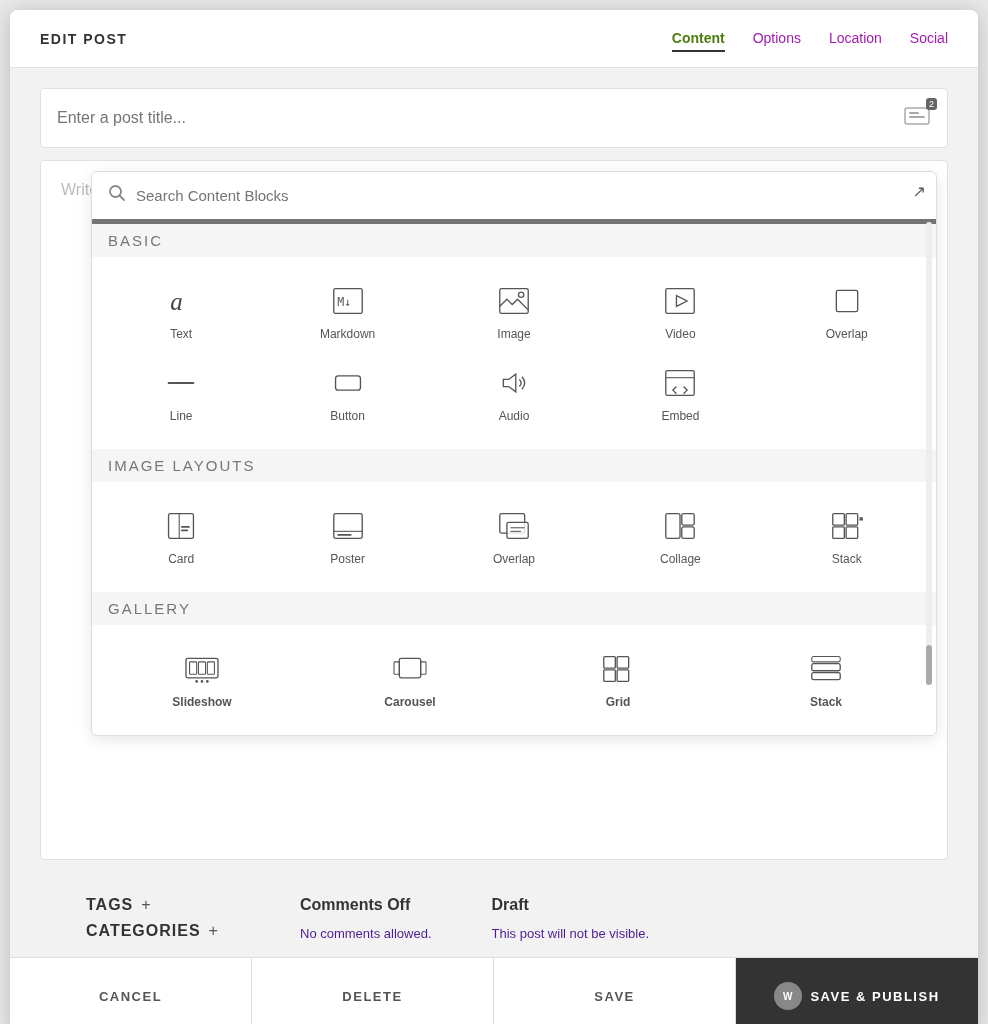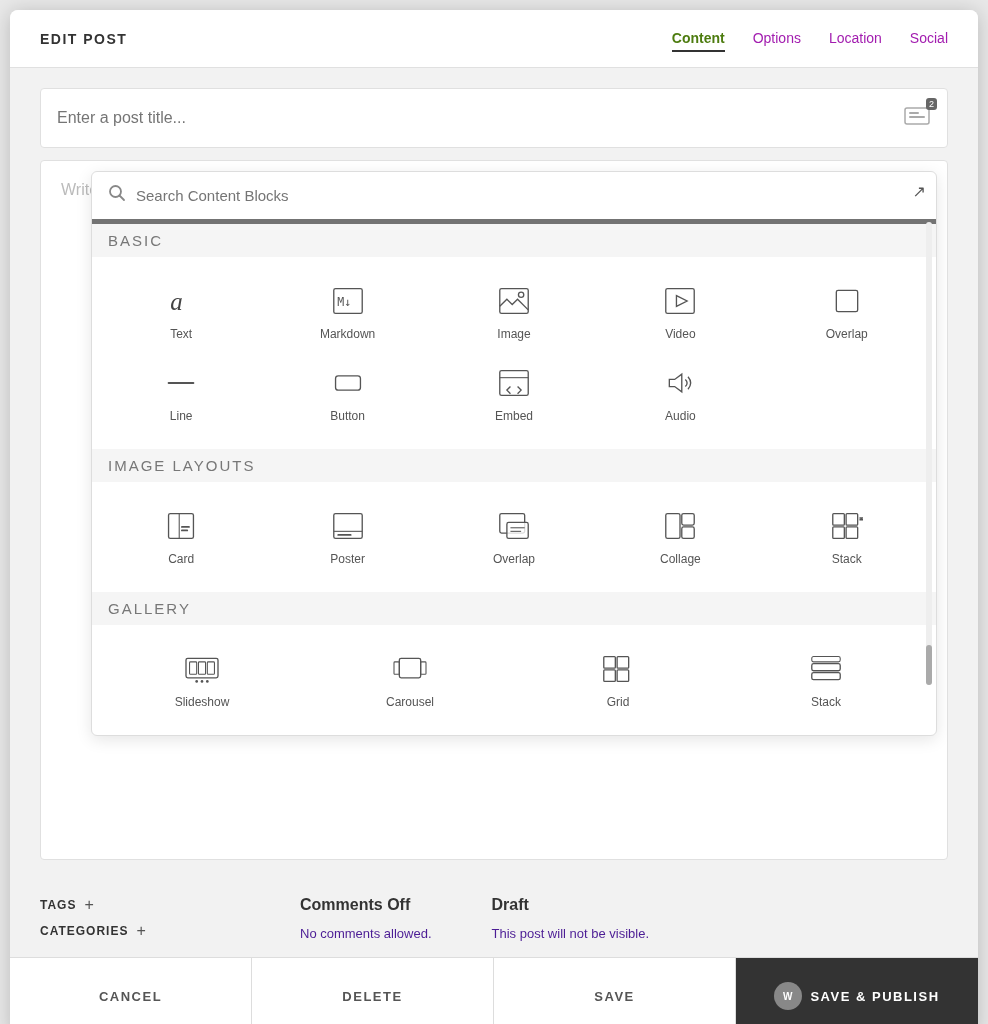--- a/index.html
+++ b/index.html
@@ -220,24 +220,25 @@
       flex-direction: column;
       gap: 8px;
       min-width: 200px;
     }
     .meta-tag-row {
       display: flex;
       align-items: center;
       gap: 8px;
     }
     .meta-tag-label {
-      font-size: 12px;
+      font-size: 16px;
       font-weight: 700;
       letter-spacing: 1px;
       color: #333;
+      margin-left: 46px;
     }
     .meta-tag-plus {
       font-size: 16px;
       color: #555;
       cursor: pointer;
     }
     .meta-section {
       display: flex;
       flex-direction: column;
       gap: 12px;
@@ -407,38 +408,38 @@
               <svg viewBox="0 0 40 36" fill="none" xmlns="http://www.w3.org/2000/svg">
                 <rect x="6" y="10" width="28" height="16" rx="3" stroke="#555" stroke-width="1.5"></rect>
               </svg>
             </div>
             <span class="block-label">Button</span>
           </div>
 
           <div class="block-item">
             <div class="block-icon">
               <svg viewBox="0 0 40 36" fill="none" xmlns="http://www.w3.org/2000/svg">
+                <polygon points="8,14 8,22 14,22 22,28 22,8 14,14" stroke="#555" stroke-width="1.5" fill="none"></polygon>
+                <path d="M26 14 Q30 18 26 22" stroke="#555" stroke-width="1.5" fill="none"></path>
+                <path d="M29 11 Q35 18 29 25" stroke="#555" stroke-width="1.5" fill="none"></path>
+              </svg>
+            </div>
+            <span class="block-label">Audio</span>
+          </div>
+
+          <div class="block-item">
+            <div class="block-icon">
+              <svg viewBox="0 0 40 36" fill="none" xmlns="http://www.w3.org/2000/svg">
                 <rect x="4" y="4" width="32" height="28" rx="2" stroke="#555" stroke-width="1.5"></rect>
                 <line x1="4" y1="12" x2="36" y2="12" stroke="#555" stroke-width="1.2"></line>
                 <path d="M16 22 L12 26 L16 30" stroke="#555" stroke-width="1.5" fill="none"></path>
                 <path d="M24 22 L28 26 L24 30" stroke="#555" stroke-width="1.5" fill="none"></path>
               </svg>
             </div>
             <span class="block-label">Embed</span>
-          </div>
-
-          <div class="block-item">
-            <div class="block-icon">
-              <svg viewBox="0 0 40 36" fill="none" xmlns="http://www.w3.org/2000/svg">
-                <polygon points="8,14 8,22 14,22 22,28 22,8 14,14" stroke="#555" stroke-width="1.5" fill="none"></polygon>
-                <path d="M26 14 Q30 18 26 22" stroke="#555" stroke-width="1.5" fill="none"></path>
-                <path d="M29 11 Q35 18 29 25" stroke="#555" stroke-width="1.5" fill="none"></path>
-              </svg>
-            </div>
-            <span class="block-label">Audio</span>
           </div>
         </div>
 
         <div class="section-header">IMAGE LAYOUTS</div>
         <div class="blocks-grid">
 
           <div class="block-item">
             <div class="block-icon">
               <svg viewBox="0 0 40 36" fill="none" xmlns="http://www.w3.org/2000/svg">
                 <rect x="6" y="4" width="28" height="28" rx="2" stroke="#555" stroke-width="1.5"></rect>
@@ -494,21 +495,21 @@
                 <line x1="36" y1="9" x2="36" y2="11" stroke="#555" stroke-width="1.5"></line>
                 <line x1="34" y1="9" x2="38" y2="9" stroke="#555" stroke-width="1.5"></line>
                 <line x1="34" y1="11" x2="38" y2="11" stroke="#555" stroke-width="1.5"></line>
               </svg>
             </div>
             <span class="block-label">Stack</span>
           </div>
         </div>
 
         <div class="section-header">GALLERY</div>
-        <div class="blocks-grid" style="grid-template-columns: repeat(4,1fr);">
+        <div class="blocks-grid" style="grid-template-columns: repeat(4,1fr); font-weight: bold;">
 
           <div class="block-item">
             <div class="block-icon">
               <svg viewBox="0 0 40 36" fill="none" xmlns="http://www.w3.org/2000/svg">
                 <rect x="2" y="6" width="36" height="22" rx="2" stroke="#555" stroke-width="1.5"></rect>
                 <rect x="6" y="10" width="8" height="14" rx="1" stroke="#555" stroke-width="1.2"></rect>
                 <rect x="16" y="10" width="8" height="14" rx="1" stroke="#555" stroke-width="1.2"></rect>
                 <rect x="26" y="10" width="8" height="14" rx="1" stroke="#555" stroke-width="1.2"></rect>
                 <circle cx="14" cy="32" r="1.5" fill="#555"></circle>
                 <circle cx="20" cy="32" r="1.5" fill="#555"></circle>

